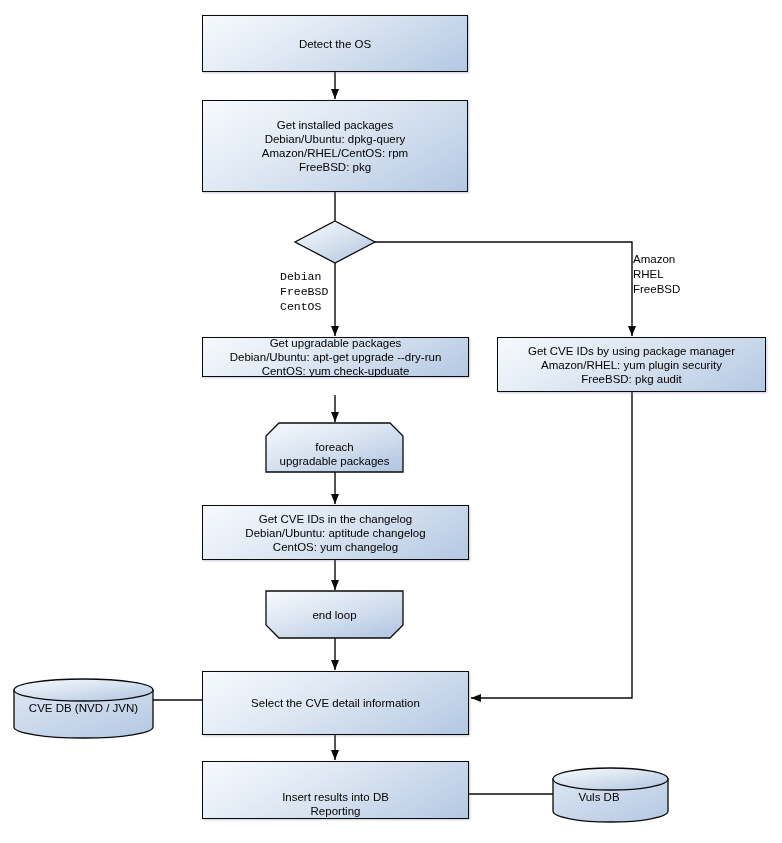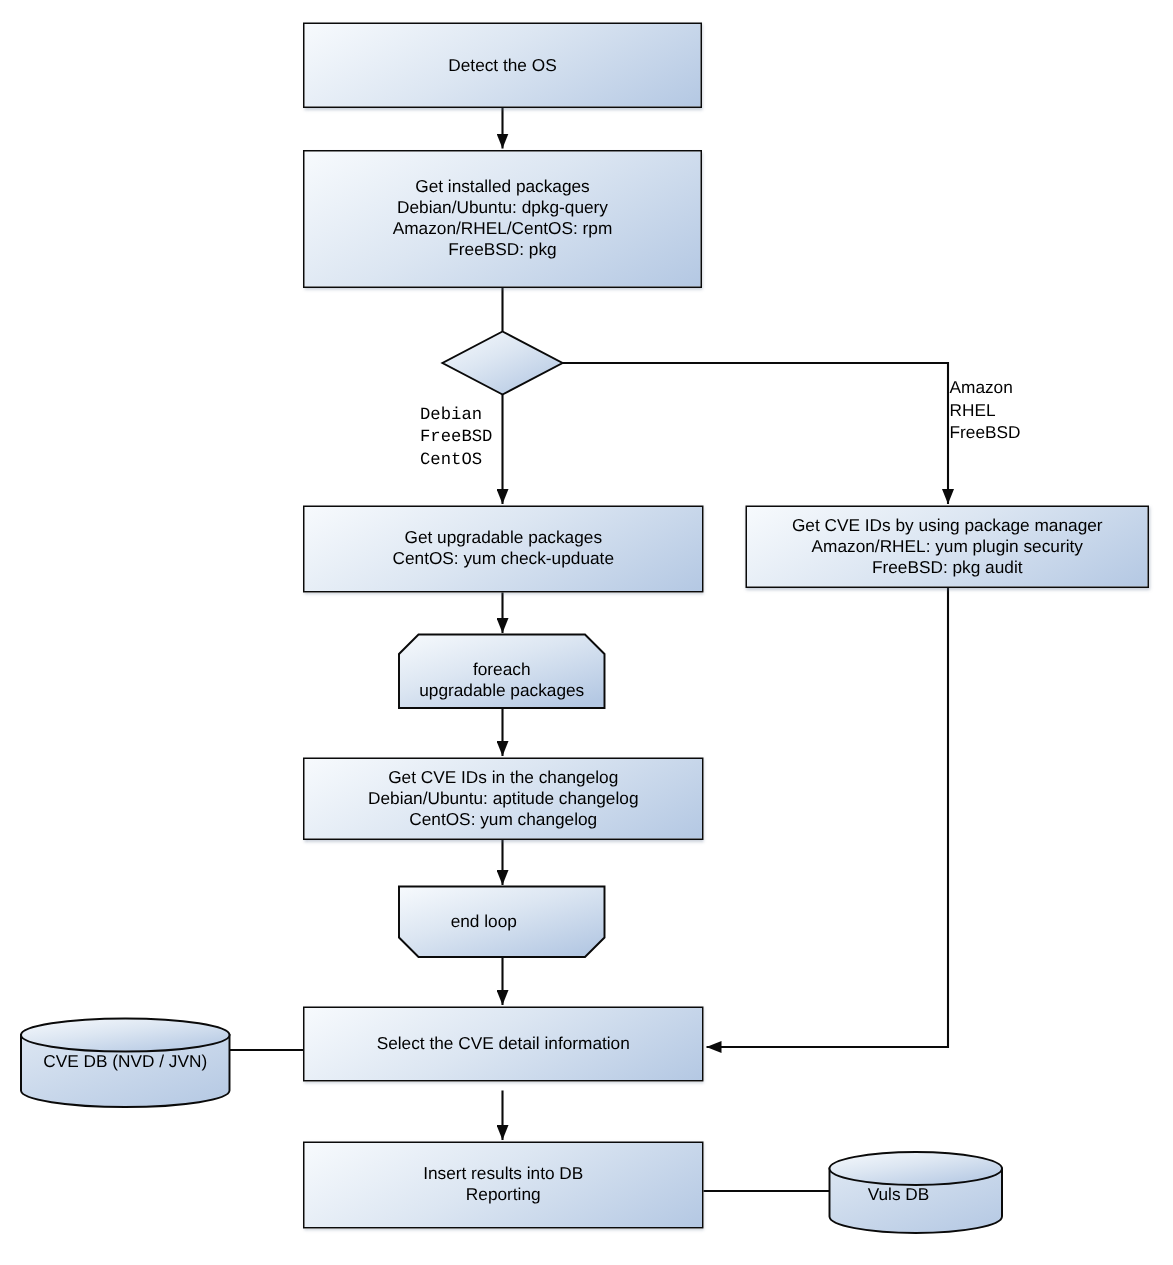--- a/index.html
+++ b/index.html
@@ -79,52 +79,53 @@
     <div>Detect the OS</div>
   </div>
 
   <div class="node" style="left:202px;top:100px;width:266px;height:92px;text-align:right;">
     <div>Get installed packages</div>
     <div>Debian/Ubuntu: dpkg-query</div>
     <div>Amazon/RHEL/CentOS: rpm</div>
     <div>FreeBSD: pkg</div>
   </div>
 
-  <div class="node" style="left:202px;top:337px;width:267px;height:58px;">
+  <div class="node" style="left:202px;top:337px;width:267px;height:40px;">
     <div>Get upgradable packages</div>
+    <div>Debian/Ubuntu: apt-get upgrade --dry-run</div>
     <div>CentOS: yum check-upduate</div>
   </div>
 
   <div class="node" style="left:202px;top:505px;width:267px;height:55px;">
     <div>Get CVE IDs in the changelog</div>
     <div>Debian/Ubuntu: aptitude changelog</div>
     <div>CentOS: yum changelog</div>
   </div>
 
   <div class="node" style="left:497px;top:337px;width:269px;height:55px;">
     <div>Get CVE IDs by using package manager</div>
     <div>Amazon/RHEL: yum plugin security</div>
     <div>FreeBSD: pkg audit</div>
   </div>
 
-  <div class="node" style="left:202px;top:671px;width:267px;height:50px;text-align:center;">
+  <div class="node" style="left:202px;top:671px;width:267px;height:64px;text-align:center;">
     <div>Select the CVE detail information</div>
   </div>
 
-  <div class="node" style="left:202px;top:761px;width:267px;height:58px;">
+  <div class="node" style="left:202px;top:761px;width:267px;height:58px;justify-content:flex-end;">
     <div>Insert results into DB</div>
     <div>Reporting</div>
   </div>
 
   <div class="slabel" style="left:266px;top:424px;width:137px;height:60px;">
     <div>foreach</div>
     <div>upgradable packages</div>
   </div>
 
-  <div class="slabel" style="left:254px;top:591px;width:137px;height:47px;border-radius:22px;">
+  <div class="slabel" style="left:266px;top:591px;width:137px;height:47px;border-radius:22px;">
     <div>end loop</div>
   </div>
 
   <div class="slabel" style="left:14px;top:694px;width:139px;height:28px;">
     <div>CVE DB (NVD / JVN)</div>
   </div>
 
   <div class="slabel" style="left:553px;top:783px;width:92px;height:28px;justify-content:center;">
     <div>Vuls DB</div>
   </div>

